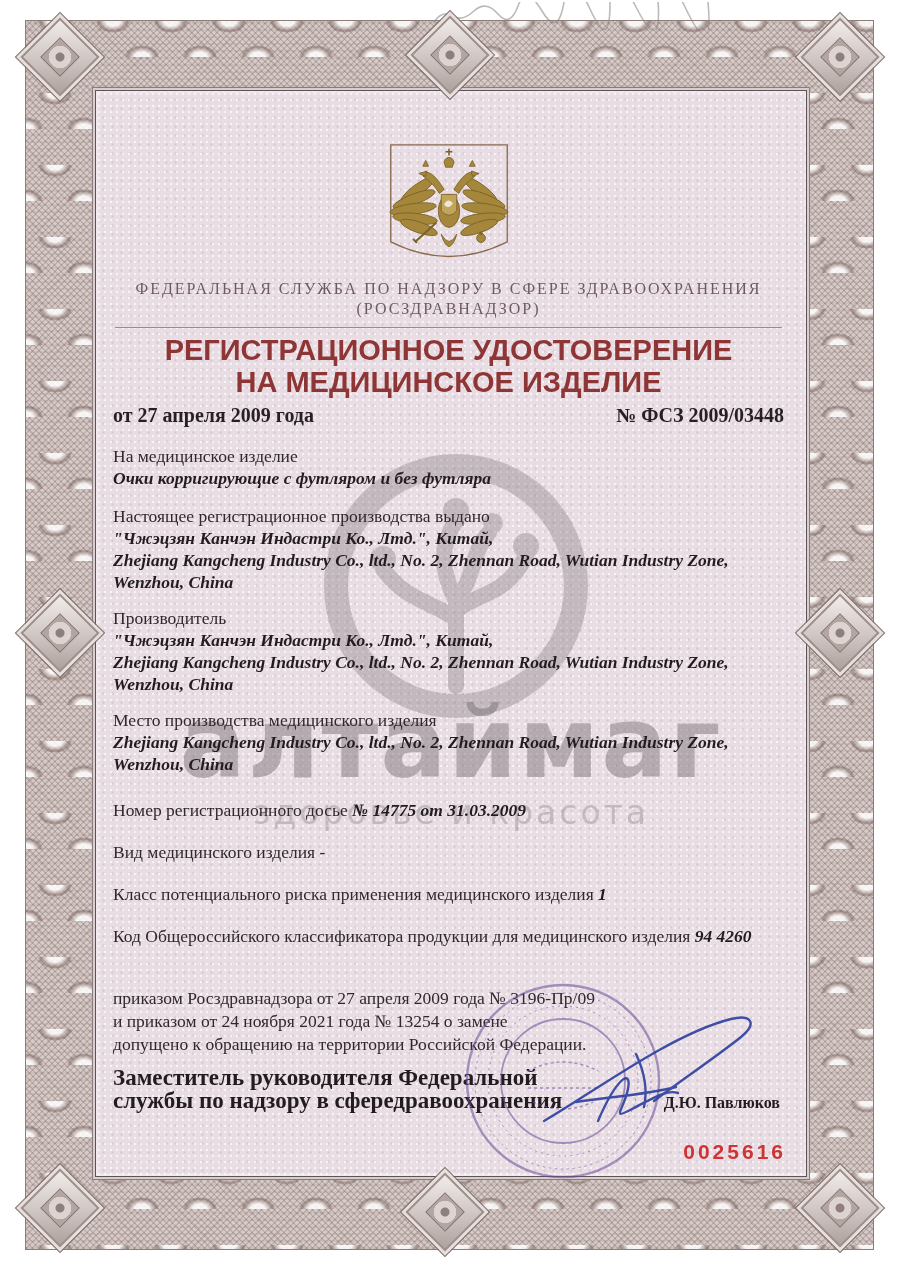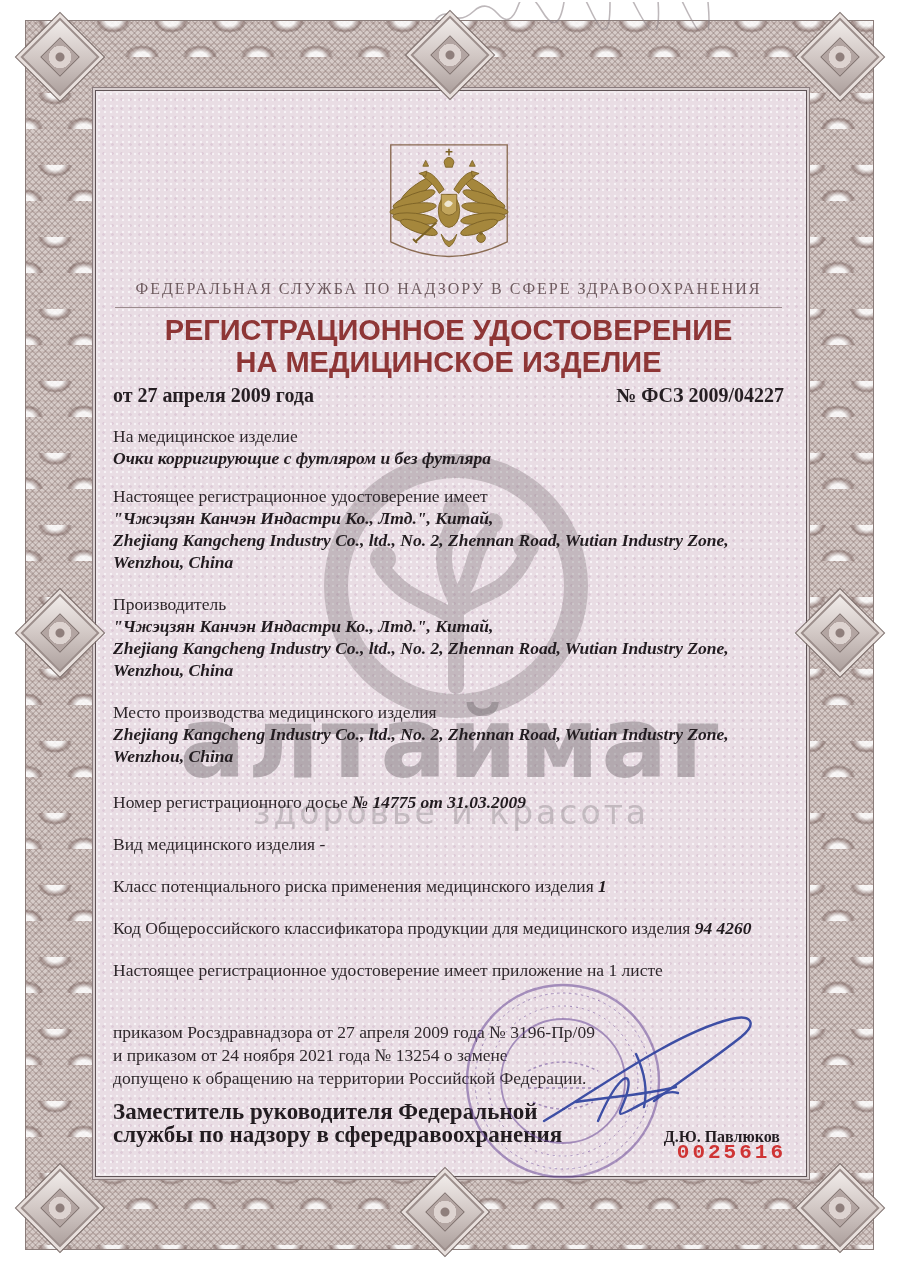--- a/index.html
+++ b/index.html
@@ -53,28 +53,28 @@
   .emblem{margin:50px auto 0;width:128px;height:132px;display:block;}
   .agency{margin-top:6px;text-align:center;font-size:16px;line-height:20px;letter-spacing:2px;color:#6e5b5f;}
   .rule{margin:8px 2px 0;border:none;border-top:1px solid #9b8b8d;height:0;}
   .doc-title{margin-top:6px;text-align:center;font-family:"Liberation Sans",sans-serif;
     font-weight:700;font-size:29px;line-height:32px;letter-spacing:0;color:#8e3636;}
   .date-row{margin-top:6px;display:flex;justify-content:space-between;gap:36px;
     font-weight:700;font-size:20px;color:#261f23;}
   p{margin:0;font-size:17.5px;line-height:22px;}
   .b{font-weight:700;color:#221c20;font-style:italic;}
   .nw{white-space:nowrap;}
-  .mt18{margin-top:18px;} .mt16{margin-top:16px;} .mt14{margin-top:20px;}
+  .mt18{margin-top:18px;} .mt16{margin-top:16px;} .mt14{margin-top:14px;}
   .mt24{margin-top:24px;} .mt20{margin-top:20px;} .mt40{margin-top:40px;}
   .orders{font-size:17.5px;line-height:23px;}
   .sig-row{margin-top:10px;display:flex;justify-content:space-between;align-items:flex-end;}
   .sig-titles{font-weight:700;font-size:23px;line-height:23px;color:#221c20;}
   .signer{font-weight:700;font-size:16px;color:#221c20;padding-right:4px;}
   .serial{position:absolute;right:20px;bottom:12px;z-index:6;
-    font-family:Liberation Mono, monospace;font-weight:700;font-size:21px;
+    font-family:Liberation Sans, sans-serif;font-weight:700;font-size:21px;
     letter-spacing:3px;color:#cf3434;}
 
   
   .stamp{position:absolute;left:362px;top:885px;width:210px;height:210px;z-index:3;opacity:.55;}
   .signature-svg{position:absolute;left:440px;top:918px;width:240px;height:125px;z-index:4;}
   .scribble{position:absolute;left:430px;top:2px;width:300px;height:28px;z-index:2;opacity:.55;}
 </style>
 </head>
 <body>
 
@@ -174,37 +174,38 @@
           <circle cx="98" cy="100" r="4.5"></circle>
           <path d="M98,93 v4 M96,95 h4" fill="none" stroke-width="1.4"></path>
         </g>
 
         <path d="M57,55 h16 v17 q-8,9 -16,0 z" fill="#c2a55c" stroke="#7c6226" stroke-width="0.9"></path>
         <path d="M60,65 q4,-7 9,-1 q-2,4 -5,4 q-3,0 -4,-3 z" fill="#efe7d2"></path>
       </svg>
 
       <div class="agency">
         <div>ФЕДЕРАЛЬНАЯ СЛУЖБА ПО НАДЗОРУ В СФЕРЕ ЗДРАВООХРАНЕНИЯ</div>
+        <div>(РОСЗДРАВНАДЗОР)</div>
       </div>
 
       <hr class="rule">
 
       <div class="doc-title">
         <div>РЕГИСТРАЦИОННОЕ УДОСТОВЕРЕНИЕ</div>
         <div>НА МЕДИЦИНСКОЕ ИЗДЕЛИЕ</div>
       </div>
       <div class="date-row">
         <span>от 27 апреля 2009 года</span>
-        <span>№  ФСЗ 2009/04227</span>
+        <span>№  ФСЗ 2009/03448</span>
       </div>
 
       <p class="mt18">На медицинское изделие</p>
       <p class="b">Очки корригирующие с футляром и без футляра</p>
 
-      <p class="mt16">Настоящее регистрационное удостоверение имеет</p>
+      <p class="mt16">Настоящее регистрационное производства выдано</p>
       <p class="b">"Чжэцзян Канчэн Индастри Ко., Лтд.", Китай,</p>
       <p class="b nw">Zhejiang Kangcheng Industry Co., ltd., No. 2, Zhennan Road, Wutian Industry Zone,</p>
       <p class="b">Wenzhou, China</p>
 
       <p class="mt14">Производитель</p>
       <p class="b">"Чжэцзян Канчэн Индастри Ко., Лтд.", Китай,</p>
       <p class="b nw">Zhejiang Kangcheng Industry Co., ltd., No. 2, Zhennan Road, Wutian Industry Zone,</p>
       <p class="b">Wenzhou, China</p>
 
       <p class="mt14">Место производства медицинского изделия</p>
@@ -221,21 +222,20 @@
       <p class="mt20">
         <span>Класс потенциального риска применения медицинского изделия</span>
         <span class="b">1</span>
       </p>
 
       <p class="mt20">
         <span>Код Общероссийского классификатора продукции для медицинского изделия</span>
         <span class="b">94 4260</span>
       </p>
 
-      <p class="mt20">Настоящее регистрационное удостоверение имеет приложение на 1 листе</p>
 
       <div class="orders mt40">
         <div>приказом Росздравнадзора от 27 апреля 2009 года № 3196-Пр/09</div>
         <div>и приказом от 24 ноября 2021 года № 13254 о замене</div>
         <div>допущено к обращению на территории Российской Федерации.</div>
       </div>
 
       <div class="sig-row">
         <div class="sig-titles">
           <div>Заместитель руководителя Федеральной</div>

